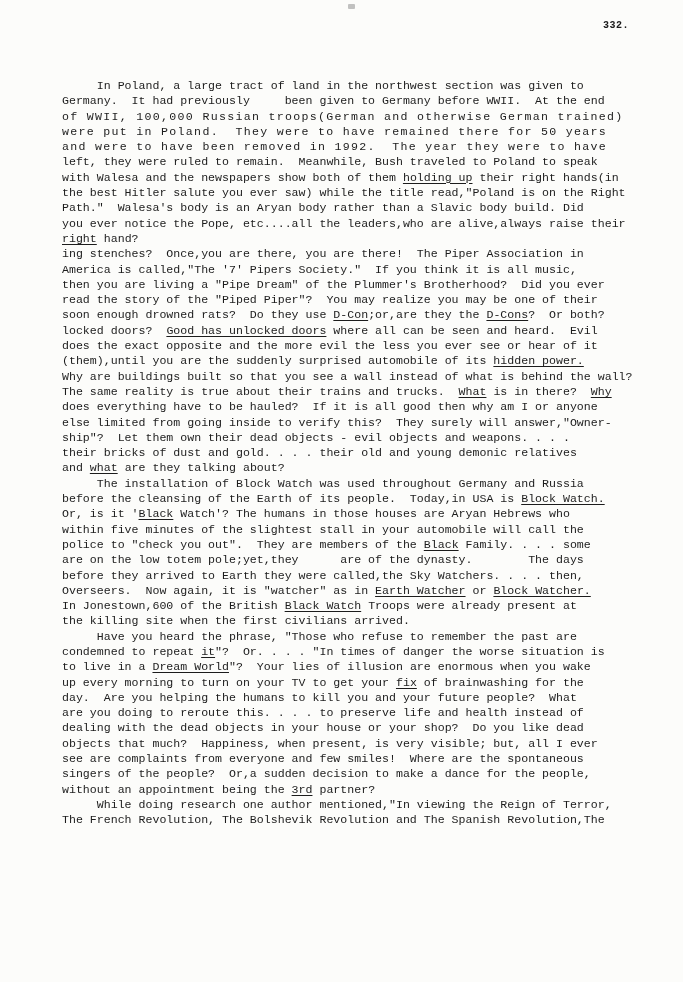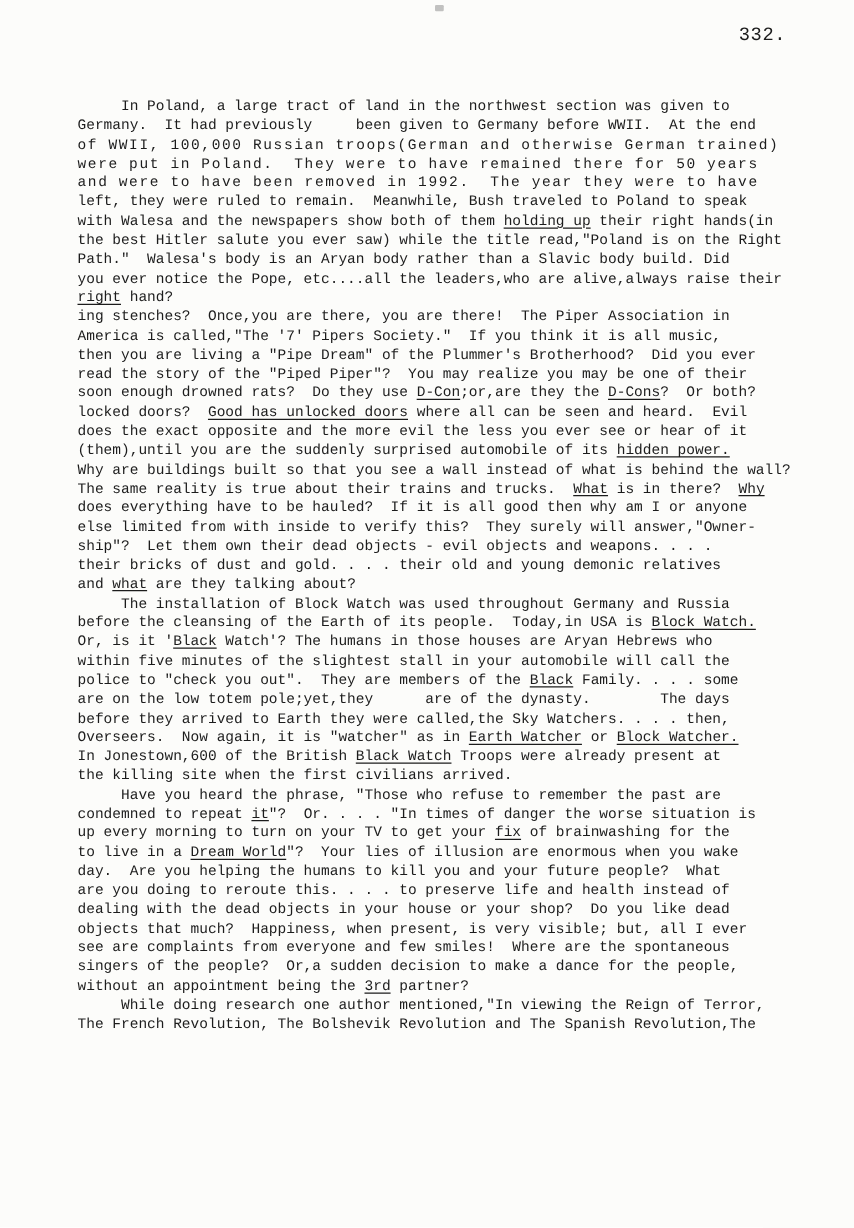--- a/index.html
+++ b/index.html
@@ -13,22 +13,23 @@
     height: 982px;
     background: #fcfcfa;
     font-family: "Liberation Mono", "DejaVu Sans Mono", monospace;
     color: #1c1c1c;
     overflow: hidden;
   }
   .page-number {
     position: absolute;
     top: 20px;
     right: 54px;
-    font-size: 15px;
+    font-size: 10px;
     letter-spacing: 0.5px;
+    font-weight: bold;
   }
   .content {
     position: absolute;
     left: 62px;
     top: 78px;
     width: 607px;
     font-size: 11.6px;
     line-height: 15.3px;
   }
   .paragraph { margin: 0; }
@@ -78,42 +79,42 @@
         <div class="line"><span>America is called,"The '7' Pipers Society."  If you think it is all music,</span></div>
         <div class="line"><span>then you are living a "Pipe Dream" of the Plummer's Brotherhood?  Did you ever</span></div>
         <div class="line"><span>read the story of the "Piped Piper"?  You may realize you may be one of their</span></div>
         <div class="line"><span>soon enough drowned rats?  Do they use </span><span class="u">D-Con</span><span>;or,are they the </span><span class="u">D-Cons</span><span>?  Or both?</span></div>
         <div class="line"><span>locked doors?  </span><span class="u">Good has unlocked doors</span><span> where all can be seen and heard.  Evil</span></div>
         <div class="line"><span>does the exact opposite and the more evil the less you ever see or hear of it</span></div>
         <div class="line"><span>(them),until you are the suddenly surprised automobile of its </span><span class="u">hidden power.</span></div>
         <div class="line"><span>Why are buildings built so that you see a wall instead of what is behind the wall?</span></div>
         <div class="line"><span>The same reality is true about their trains and trucks.  </span><span class="u">What</span><span> is in there?  </span><span class="u">Why</span></div>
         <div class="line"><span>does everything have to be hauled?  If it is all good then why am I or anyone</span></div>
-        <div class="line"><span>else limited from with inside to verify this?  They surely will answer,"Owner-</span></div>
+        <div class="line"><span>else limited from going inside to verify this?  They surely will answer,"Owner-</span></div>
         <div class="line"><span>ship"?  Let them own their dead objects - evil objects and weapons. . . .</span></div>
         <div class="line"><span>their bricks of dust and gold. . . . their old and young demonic relatives</span></div>
         <div class="line"><span>and </span><span class="u">what</span><span> are they talking about?</span></div>
       </div>
       <div class="paragraph">
         <div class="line"><span>     The installation of Block Watch was used throughout Germany and Russia</span></div>
         <div class="line"><span>before the cleansing of the Earth of its people.  Today,in USA is </span><span class="u">Block Watch.</span></div>
         <div class="line"><span>Or, is it '</span><span class="u">Black</span><span> Watch'? The humans in those houses are Aryan Hebrews who</span></div>
         <div class="line"><span>within five minutes of the slightest stall in your automobile will call the</span></div>
         <div class="line"><span>police to "check you out".  They are members of the </span><span class="u">Black</span><span> Family. . . . some</span></div>
         <div class="line"><span>are on the low totem pole;yet,they      are of the dynasty.        The days</span></div>
         <div class="line"><span>before they arrived to Earth they were called,the Sky Watchers. . . . then,</span></div>
         <div class="line"><span>Overseers.  Now again, it is "watcher" as in </span><span class="u">Earth Watcher</span><span> or </span><span class="u">Block Watcher.</span></div>
         <div class="line"><span>In Jonestown,600 of the British </span><span class="u">Black Watch</span><span> Troops were already present at</span></div>
         <div class="line"><span>the killing site when the first civilians arrived.</span></div>
       </div>
       <div class="paragraph">
         <div class="line"><span>     Have you heard the phrase, "Those who refuse to remember the past are</span></div>
         <div class="line"><span>condemned to repeat </span><span class="u">it</span><span>"?  Or. . . . "In times of danger the worse situation is</span></div>
+        <div class="line"><span>to live in a </span><span class="u">Dream World</span><span>"?  Your lies of illusion are enormous when you wake</span></div>
         <div class="line"><span>up every morning to turn on your TV to get your </span><span class="u">fix</span><span> of brainwashing for the</span></div>
-        <div class="line"><span>to live in a </span><span class="u">Dream World</span><span>"?  Your lies of illusion are enormous when you wake</span></div>
         <div class="line"><span>day.  Are you helping the humans to kill you and your future people?  What</span></div>
         <div class="line"><span>are you doing to reroute this. . . . to preserve life and health instead of</span></div>
         <div class="line"><span>dealing with the dead objects in your house or your shop?  Do you like dead</span></div>
         <div class="line"><span>objects that much?  Happiness, when present, is very visible; but, all I ever</span></div>
         <div class="line"><span>see are complaints from everyone and few smiles!  Where are the spontaneous</span></div>
         <div class="line"><span>singers of the people?  Or,a sudden decision to make a dance for the people,</span></div>
         <div class="line"><span>without an appointment being the </span><span class="u">3rd</span><span> partner?</span></div>
       </div>
       <div class="paragraph">
         <div class="line"><span>     While doing research one author mentioned,"In viewing the Reign of Terror,</span></div>

